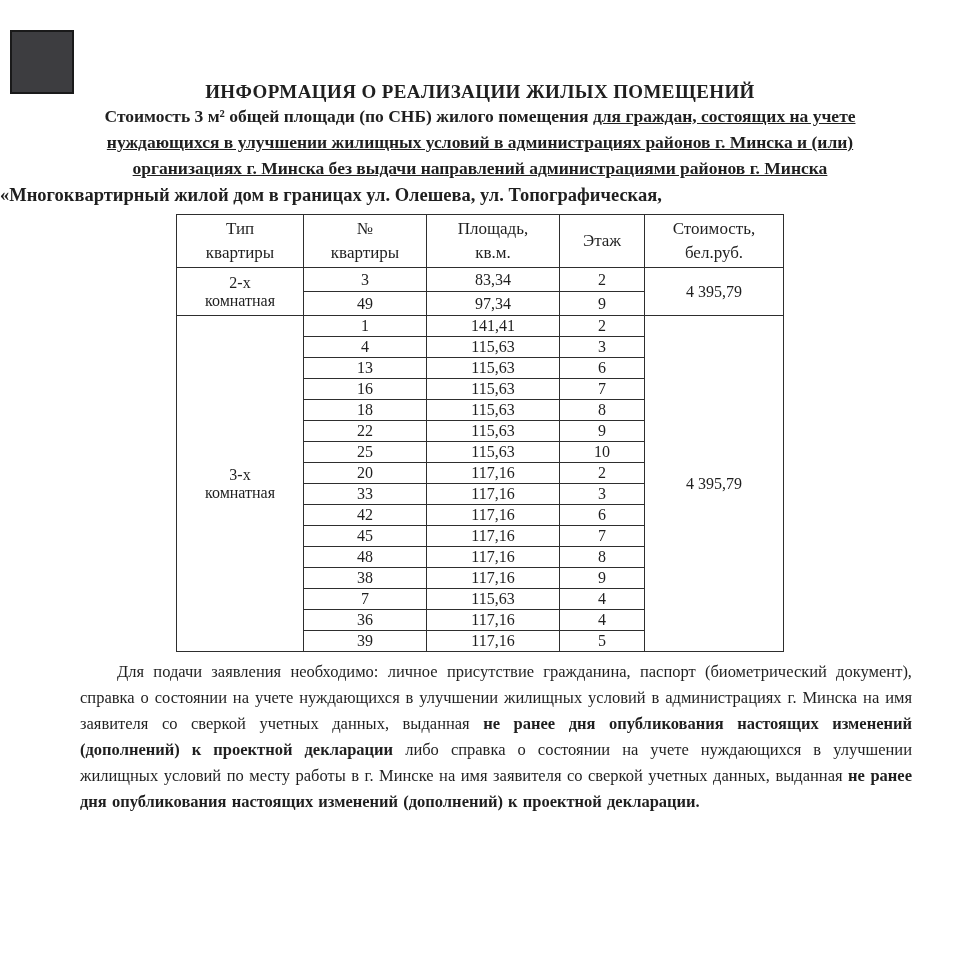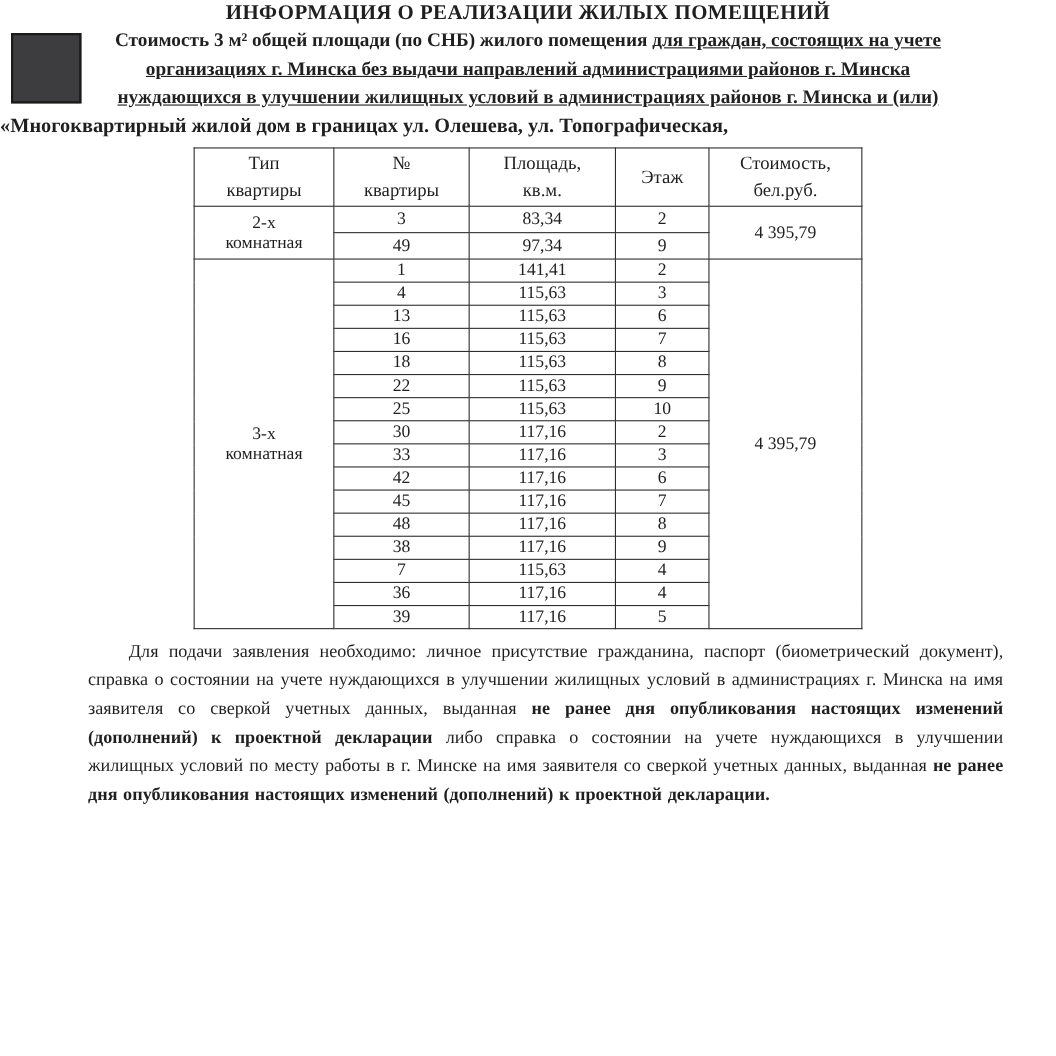--- a/index.html
+++ b/index.html
@@ -12,20 +12,21 @@
   }
   .page { position:relative; width:960px; height:960px; }
 
   .artifact {
     position:absolute; left:10px; top:30px;
     width:60px; height:60px;
     background:#3d3d40; border:2px solid #1a1a1a;
   }
 
   .title {
+    padding-top:80px;
     text-align:center;
     font-weight:bold;
     font-size:19px;
     line-height:23px;
     letter-spacing:0.4px;
   }
 
   .subtitle {
     text-align:center;
     font-weight:bold;
@@ -84,22 +85,22 @@
 <body>
 
 <div class="page">
 
   <div class="artifact" style="background: rgb(61, 61, 64); border-color: rgb(26, 26, 26);"></div>
 
   <div class="title">ИНФОРМАЦИЯ О РЕАЛИЗАЦИИ ЖИЛЫХ ПОМЕЩЕНИЙ</div>
 
   <div class="subtitle">
     <div><span>Стоимость 3 м² общей площади (по СНБ) жилого помещения </span><span class="u">для граждан, состоящих на учете</span></div>
+    <div><span class="u">нуждающихся в улучшении жилищных условий в администрациях районов г. Минска и (или)</span></div>
     <div><span class="u">организациях г. Минска без выдачи направлений администрациями районов г. Минска</span></div>
-    <div><span class="u">нуждающихся в улучшении жилищных условий в администрациях районов г. Минска и (или)</span></div>
   </div>
 
   <div class="project">
     <div>«Многоквартирный жилой дом в границах ул. Олешева, ул. Топографическая,</div>
   </div>
 
   <table class="apartments">
     <thead>
       <tr>
         <th class="c0">Тип
@@ -159,21 +160,21 @@
           <td>22</td>
           <td>115,63</td>
           <td>9</td>
         </tr>
         <tr class="group-3k">
           <td>25</td>
           <td>115,63</td>
           <td>10</td>
         </tr>
         <tr class="group-3k">
-          <td>30</td>
+          <td>20</td>
           <td>117,16</td>
           <td>2</td>
         </tr>
         <tr class="group-3k">
           <td>33</td>
           <td>117,16</td>
           <td>3</td>
         </tr>
         <tr class="group-3k">
           <td>42</td>

